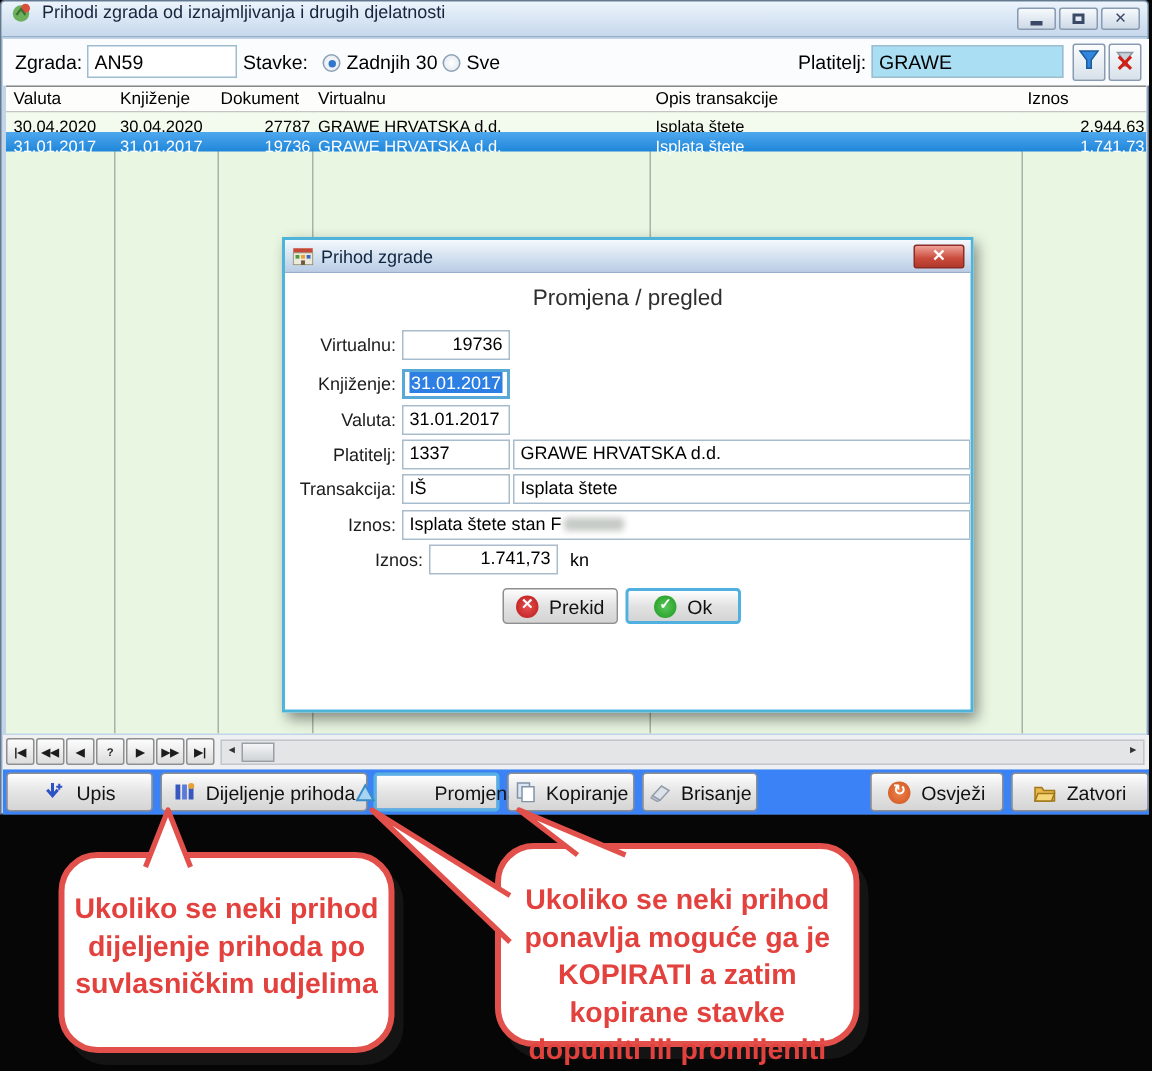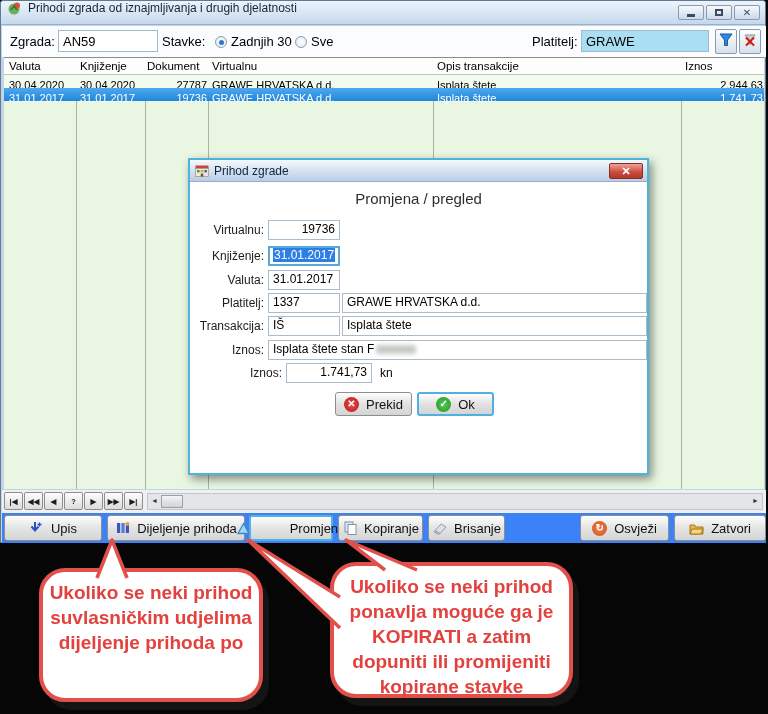--- a/index.html
+++ b/index.html
@@ -103,21 +103,21 @@
   .redact { display:inline-block; width:40px; height:9px; background:#c6cac6;
     border-radius:2px; filter:blur(2px); vertical-align:middle; margin-left:2px; }
   .dbtn { position:absolute; top:232px; width:77px; height:24px; border:1px solid #8e8e8e;
     border-radius:3px; background:linear-gradient(#fefefe,#e2e2e2 50%,#d4d4d4);
     font-size:13px; color:#111; display:flex; align-items:center; justify-content:center; gap:7px; }
   .dbtn.focus { border:2px solid #50b0e0; }
 
   
   .callout { position:absolute; background:#fff; border:4px solid #e2504b; border-radius:26px;
     color:#e2413d; font-weight:bold; font-size:19px; line-height:25px; text-align:center;
-    z-index:20; box-shadow:6px 8px 0 #141414; padding-top:8px; }
+    z-index:20; box-shadow:6px 8px 0 #141414; padding-top:22px; }
   .callout div { white-space:nowrap; }
   .co-left  { left:39px;  top:568px; width:224px; height:134px; }
   .co-right { left:330px; top:562px; width:243px; height:136px; }
   .tails { position:absolute; left:0; top:0; width:768px; height:714px; z-index:21;
     pointer-events:none; }
 </style>
 </head>
 <body>
 
 <div class="stage">
@@ -338,29 +338,29 @@
       <span>Prekid</span>
     </div>
     <div class="dbtn focus" style="left:227px">
       <span class="circle-ico" style="background:radial-gradient(#58c858,#1e961e)">✓</span>
       <span>Ok</span>
     </div>
   </div>
 
   <div class="callout co-left">
     <div>Ukoliko se neki prihod</div>
+    <div>dijeljenje prihoda po</div>
     <div>suvlasničkim udjelima</div>
-    <div>dijeljenje prihoda po</div>
   </div>
   <div class="callout co-right">
     <div>Ukoliko se neki  prihod</div>
     <div>ponavlja moguće ga je</div>
     <div>KOPIRATI a zatim</div>
+    <div>kopirane stavke</div>
     <div>dopuniti ili promijeniti</div>
-    <div>kopirane stavke</div>
   </div>
 
   <svg class="tails">
 
     <polygon points="97,578 127,578 112,540" fill="#ffffff"></polygon>
     <path d="M97,578 L112,540 L127,578" stroke="#e2504b" stroke-width="3.5" fill="none" stroke-linejoin="round"></path>
 
     <polygon points="340,597 340,628 248,540" fill="#ffffff"></polygon>
     <path d="M340,597 L248,540 L340,628" stroke="#e2504b" stroke-width="3.5" fill="none" stroke-linejoin="round"></path>
 

